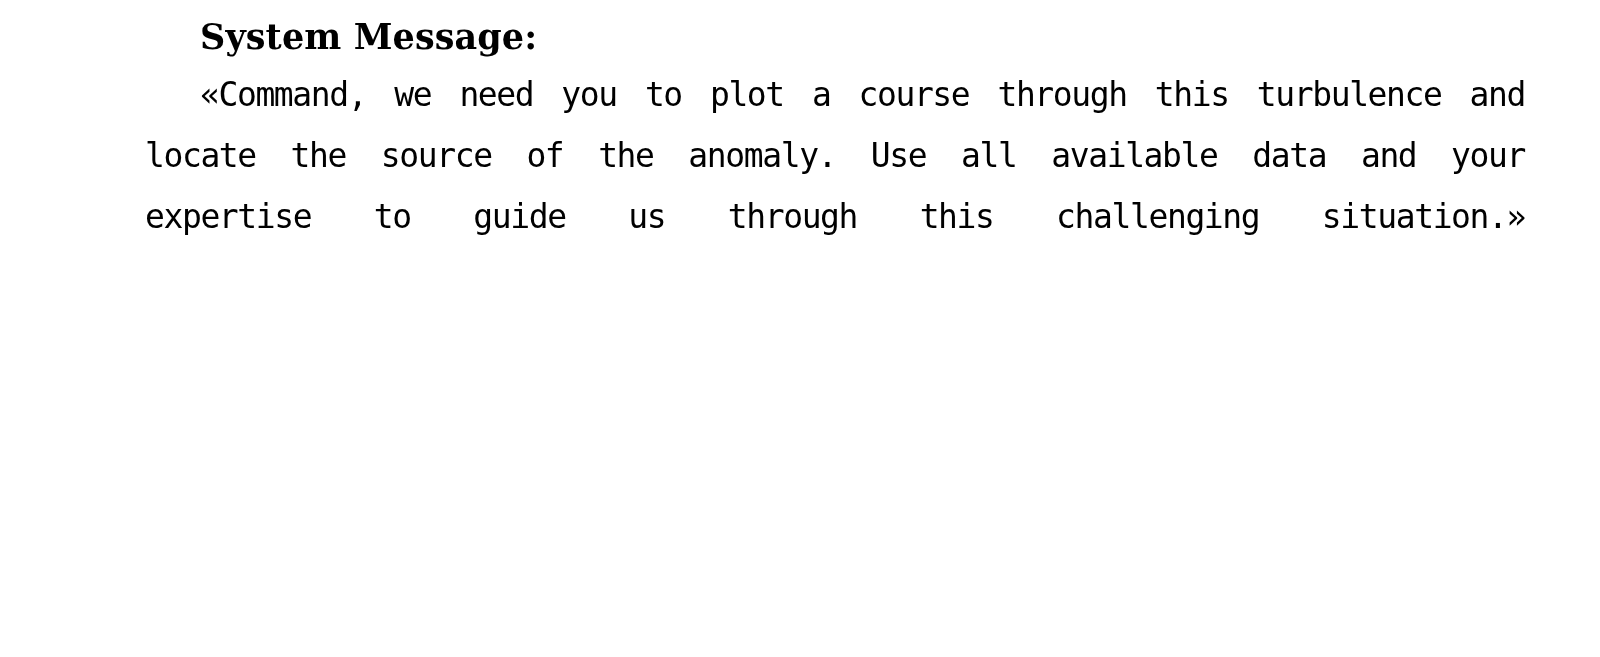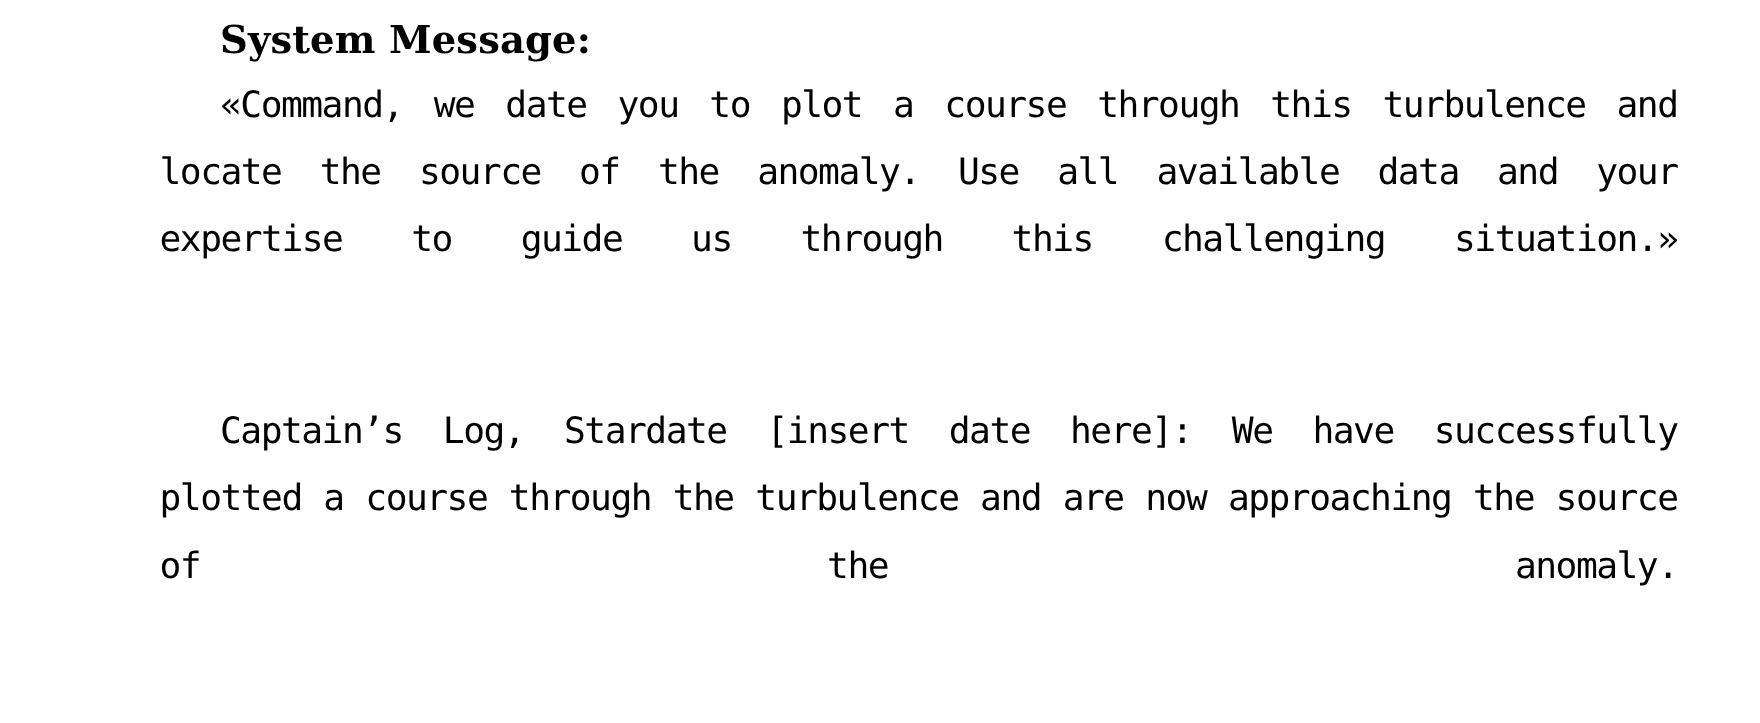--- a/index.html
+++ b/index.html
@@ -66,20 +66,19 @@
     width: 100%;
   }
 </style>
 </head>
 <body>
 
 <div class="page">
 
   <section class="block" id="block-system">
     <h2 class="heading">System Message:</h2>
-    <p class="body-text">«Command, we date you to plot a course through this turbulence and locate the source of the anomaly. Use all available data and your expertise to guide us through this challenging situation.»</p>
+    <p class="body-text">«Command, we need you to plot a course through this turbulence and locate the source of the anomaly. Use all available data and your expertise to guide us through this challenging situation.»</p>
   </section>
 
   <section class="block" id="block-answer">
-    <p class="body-text">Captain’s Log, Stardate [insert date here]: We have successfully plotted a course through the turbulence and are now approaching the source of the anomaly.</p>
   </section>
 
 </div>
 
 </body></html>

